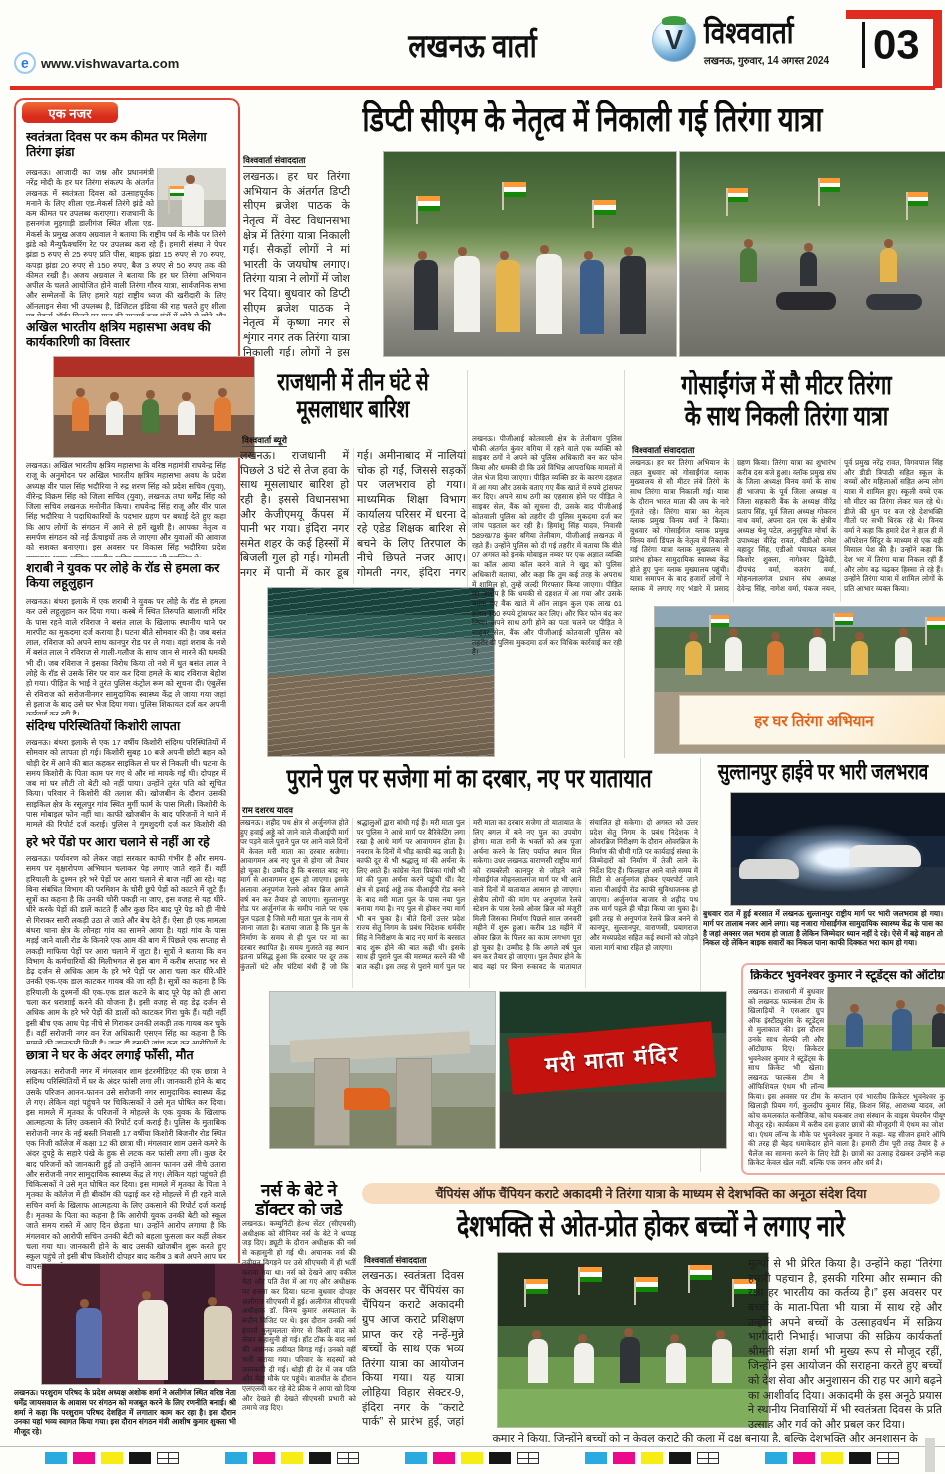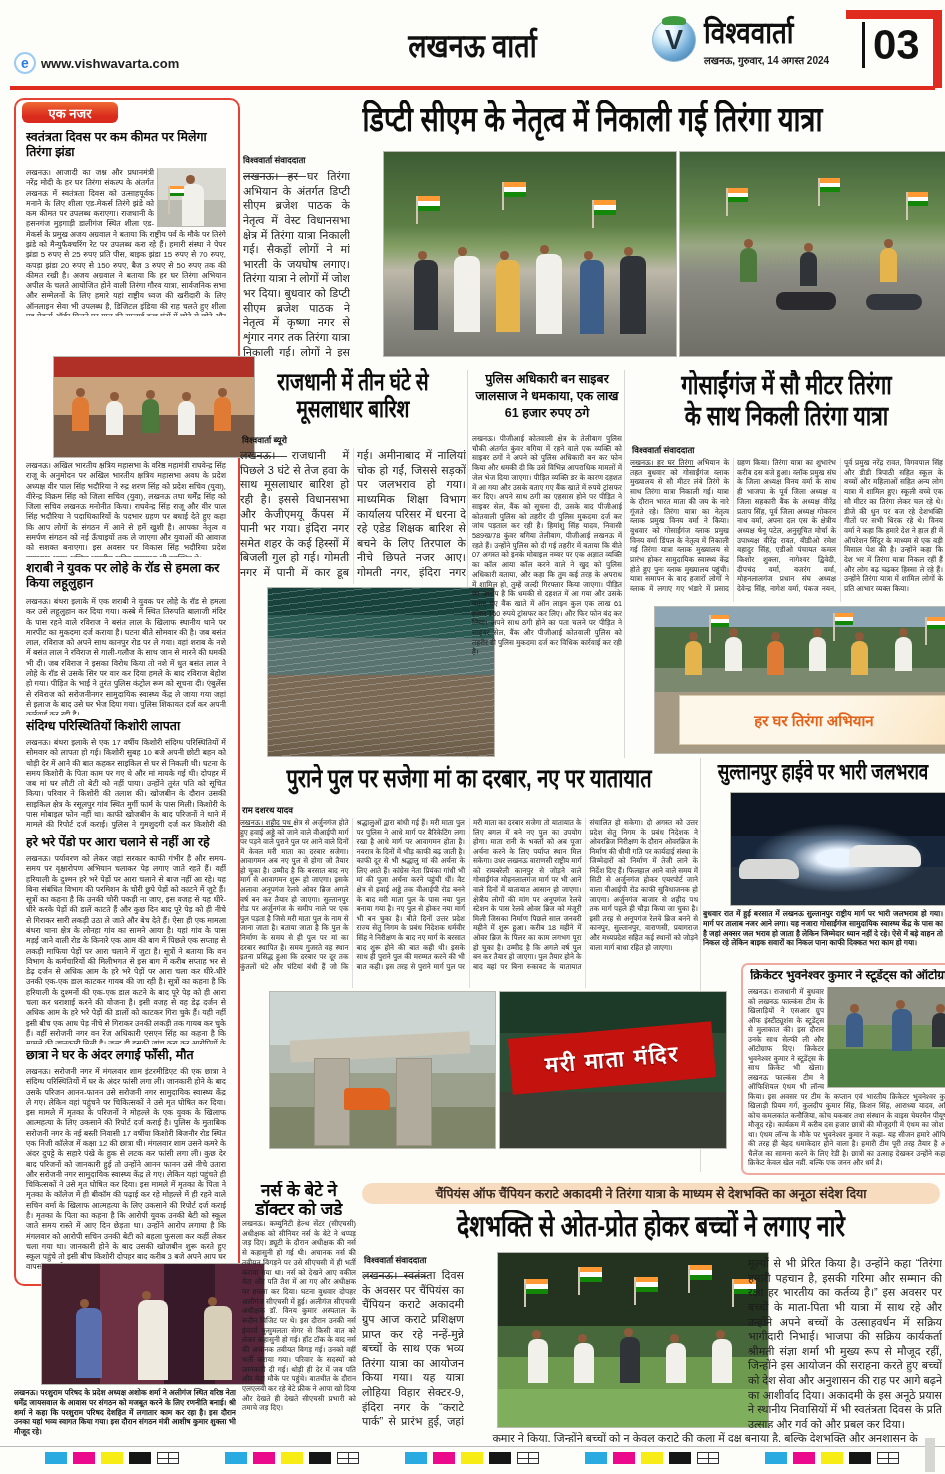--- a/index.html
+++ b/index.html
@@ -17,21 +17,21 @@
   .globe-v{position:absolute;inset:0;display:flex;align-items:center;justify-content:center;font-weight:800;font-size:27px;color:#22333f;}
   .mast-name{font-size:26px;font-weight:800;color:#101010;line-height:1;transform:scaleY(1.15);transform-origin:left top;}
   .mast-date{font-size:10px;font-weight:bold;color:#222;margin-top:9px;}
   .corner-top{position:absolute;left:846px;top:10px;width:96px;height:9px;background:#e02b20;}
   .corner-right{position:absolute;left:933px;top:10px;width:9px;height:78px;background:#e02b20;}
   .pagenum{position:absolute;left:862px;top:22px;font-size:42px;font-weight:800;color:#111;border-left:3px solid #111;padding-left:8px;line-height:1.1;}
   .header-rule{position:absolute;left:10px;top:86px;width:925px;height:4px;background:#e02b20;}
   
   .hl{font-weight:800;color:#0d0d0d;text-align:center;overflow:hidden;line-height:1.12;}
   .sy{transform:scaleY(1.28);transform-origin:center top;}
-  .byline{position:absolute;font-weight:bold;font-size:8.5px;color:#111;border-bottom:1px solid #444;padding-bottom:11px;}
+  .byline{position:absolute;font-weight:bold;font-size:8.5px;color:#111;border-bottom:1px solid #444;padding-bottom:1px;}
   .body-txt{position:absolute;font-size:11px;line-height:1.33;text-align:justify;color:#1c1c1c;overflow:hidden;}
   .cols2{column-count:2;column-gap:8px;column-rule:1px solid #ddd;}
   .cols3{column-count:3;column-gap:8px;column-rule:1px solid #ddd;}
   .cols4{column-count:4;column-gap:8px;column-rule:1px solid #ddd;}
   .vline{position:absolute;width:1px;background:#d8d8d6;}
   .photo{position:absolute;overflow:hidden;outline:1px solid #b9b9b2;margin-left:28px;}
   .flag{position:absolute;width:14px;height:10px;background:linear-gradient(180deg,#ff9933 0 34%,#fdfdfd 34% 66%,#138808 66% 100%);}
   .flag::before{content:"";position:absolute;left:-2px;top:0;width:2px;height:28px;background:#cfc7b4;}
   .person{position:absolute;width:17px;height:34px;border-radius:8px 8px 0 0;background:#f2f0ea;}
   .person::before{content:"";position:absolute;top:-9px;left:4px;width:9px;height:9px;border-radius:50%;background:#8d5a3b;}
@@ -111,20 +111,21 @@
 
   <div class="sb-title" style="left:26px;top:130px;width:200px;height:34px;">स्वतंत्रता दिवस पर कम कीमत पर मिलेगा तिरंगा झंडा</div>
   <div class="sb-body" style="left:26px;top:168px;width:200px;height:148px;">
     <span class="floatimg ph-seller">
       <span class="person" style="left:24px;top:16px;width:22px;height:44px;"></span>
       <span class="flag" style="left:12px;top:18px;"></span>
     </span>
     <span>लखनऊ। आजादी का जश्न और प्रधानमंत्री नरेंद्र मोदी के हर घर तिरंगा संकल्प के अंतर्गत लखनऊ में स्वतंत्रता दिवस को उत्साहपूर्वक मनाने के लिए शीला एड-मेकर्स तिरंगे झंडे को कम कीमत पर उपलब्ध कराएगा। राजधानी के हसनगंज मुड़गाड़ी डालीगंज स्थित शीला एड-मेकर्स के प्रमुख अजय अग्रवाल ने बताया कि राष्ट्रीय पर्व के मौके पर तिरंगे झंडे को मैन्युफैक्चरिंग रेट पर उपलब्ध करा रहे हैं। हमारी संस्था ने पेपर झंडा 5 रुपए से 25 रुपए प्रति पीस, बाइक झंडा 15 रुपए से 70 रुपए, कपड़ा झंडा 20 रुपए से 150 रुपए, बैज 3 रुपए से 50 रुपए तक की कीमत रखी है। अजय अग्रवाल ने बताया कि हर घर तिरंगा अभियान अपील के चलते आयोजित होने वाली तिरंगा गौरव यात्रा, सार्वजनिक सभा और सम्मेलनों के लिए हमारे यहां राष्ट्रीय ध्वज की खरीदारी के लिए ऑनलाइन सेवा भी उपलब्ध है, डिजिटल इंडिया की राह चलते हुए शीला एड मेकर्स ऑर्डर मिलने पर माल की सप्लाई कुछ घंटों में छोटे से छोटे और बड़े से बड़े शहरों में ऑर्डर के अनुरूप आपूर्ति, संबंधित व्यक्ति और संस्था को 12 से 18 घंटे में प्रदान करेगा।</span>
   </div>
 
+  <div class="sb-title" style="left:26px;top:320px;width:200px;height:34px;">अखिल भारतीय क्षत्रिय महासभा अवध की कार्यकारिणी का विस्तार</div>
   <div class="photo ph-group" style="left:26px;top:357px;width:200px;height:100px;">
     <span class="person p-o" style="left:18px;top:40px;"></span>
     <span class="person" style="left:52px;top:44px;"></span>
     <span class="person p-g" style="left:88px;top:42px;"></span>
     <span class="person" style="left:124px;top:44px;"></span>
     <span class="person p-o" style="left:160px;top:40px;"></span>
   </div>
   <div class="sb-body" style="left:26px;top:461px;width:200px;height:96px;">लखनऊ। अखिल भारतीय क्षत्रिय महासभा के वरिष्ठ महामंत्री राघवेन्द्र सिंह राजू के अनुमोदन पर अखिल भारतीय क्षत्रिय महासभा अवध के प्रदेश अध्यक्ष वीर पाल सिंह भदौरिया ने रुद्र शरण सिंह को प्रदेश सचिव (युवा), वीरेन्द्र विक्रम सिंह को जिला सचिव (युवा), लखनऊ तथा धर्मेंद्र सिंह को जिला सचिव लखनऊ मनोनीत किया। राघवेन्द्र सिंह राजू और वीर पाल सिंह भदौरिया ने पदाधिकारियों के पदभार ग्रहण पर बधाई देते हुए कहा कि आप लोगों के संगठन में आने से हमें खुशी है। आपका नेतृत्व व समर्पण संगठन को नई ऊँचाइयों तक ले जाएगा और युवाओं की आवाज को सशक्त बनाएगा। इस अवसर पर विकास सिंह भदौरिया प्रदेश उपाध्यक्ष अवध अखिल भारतीय क्षत्रिय महासभा भी उपस्थित थे।</div>
 
   <div class="sb-title" style="left:26px;top:561px;width:200px;height:32px;">शराबी ने युवक पर लोहे के रॉड से हमला कर किया लहूलुहान</div>
@@ -175,21 +176,20 @@
   <div class="vline" style="left:624px;top:370px;height:388px;"></div>
 
   <div class="hl sy" style="position:absolute;left:240px;top:368px;width:226px;height:58px;font-size:19px;">
     <span>राजधानी में तीन घंटे से</span><br>
     <span>मूसलाधार बारिश</span>
   </div>
   <div class="byline" style="left:242px;top:434px;">विश्ववार्ता ब्यूरो</div>
   <div class="body-txt cols2" style="left:240px;top:448px;width:226px;height:136px;">लखनऊ। राजधानी में पिछले 3 घंटे से तेज हवा के साथ मूसलाधार बारिश हो रही है। इससे विधानसभा और केजीएमयू कैंपस में पानी भर गया। इंदिरा नगर समेत शहर के कई हिस्सों में बिजली गुल हो गई। गोमती नगर में पानी में कार डूब गई। अमीनाबाद में नालियां चोक हो गईं, जिससे सड़कों पर जलभराव हो गया। माध्यमिक शिक्षा विभाग कार्यालय परिसर में धरना दे रहे एडेड शिक्षक बारिश से बचने के लिए तिरपाल के नीचे छिपते नजर आए। गोमती नगर, इंदिरा नगर और पीजीआई इलाके में तेज हवा के साथ बारिश से सड़कें सूनी हो गईं। व्यापारियों ने अपनी दुकानें जल्दी बंद कर दीं। मौसम विभाग के अनुसार अगले 3 घंटों में अमेठी, अयोध्या, बाराबंकी, हरदोई, कन्नौज, कानपुर नगर, लखनऊ, रायबरेली, सीतापुर, उन्नाव में कुछ स्थानों पर भारी बारिश होने की संभावना है। गोमती नगर में मूसलाधार बारिश के बाद भागीदारी भवन के पास जलभराव हो गया। इसके चलते वाहन चालकों को परेशानी का सामना करना पड़ा।</div>
   <div class="photo ph-rain" style="left:240px;top:588px;width:226px;height:168px;"></div>
 
-  <div class="hl" style="position:absolute;left:472px;top:371px;width:150px;height:58px;font-size:12.5px;line-height:1.35;">पुलिस अधिकारी बन साइबर जालसाज ने धमकाया, एक लाख 61 हजार रुपए ठगे</div>
   <div class="body-txt" style="left:472px;top:434px;width:150px;height:322px;font-size:7.3px;">लखनऊ। पीजीआई कोतवाली क्षेत्र के तेलीबाग पुलिस चौकी अंतर्गत कुंवर बगिया में रहने वाले एक व्यक्ति को साइबर ठगों ने अपने को पुलिस अधिकारी बन कर फोन किया और धमकी दी कि उसे विभिन्न आपराधिक मामलों में जेल भेज दिया जाएगा। पीड़ित व्यक्ति डर के कारण दहशत में आ गया और उसके बताए गए बैंक खाते में रुपये ट्रांसफर कर दिए। अपने साथ ठगी का एहसास होने पर पीड़ित ने साइबर सेल, बैंक को सूचना दी, उसके बाद पीजीआई कोतवाली पुलिस को तहरीर दी पुलिस मुकदमा दर्ज कर जांच पड़ताल कर रही है। हिमांशु सिंह यादव, निवासी 589ख/78 कुंवर बगिया तेलीबाग, पीजीआई लखनऊ में रहते हैं। उन्होंने पुलिस को दी गई तहरीर में बताया कि बीते 07 अगस्त को इनके मोबाइल नम्बर पर एक अज्ञात व्यक्ति का कॉल आया कॉल करने वाले ने खुद को पुलिस अधिकारी बताया, और कहा कि तुम कई तरह के अपराध में शामिल हो, तुम्हें जल्दी गिरफ्तार किया जाएगा। पीड़ित का आरोप है कि धमकी से दहशत में आ गया और उसके बताए गए बैंक खाते में ऑन लाइन कुल एक लाख 61 हजार 150 रुपये ट्रांसफर कर लिए। और फिर फोन बंद कर लिया। अपने साथ ठगी होने का पता चलने पर पीड़ित ने साइबर सेल, बैंक और पीजीआई कोतवाली पुलिस को तहरीर दी पुलिस मुकदमा दर्ज कर विधिक कार्रवाई कर रही है।</div>
 
   <div class="hl sy" style="position:absolute;left:630px;top:370px;width:313px;height:66px;font-size:21px;">
     <span>गोसाईंगंज में सौ मीटर तिरंगा</span><br>
     <span>के साथ निकली तिरंगा यात्रा</span>
   </div>
   <div class="byline" style="left:632px;top:444px;">विश्ववार्ता संवाददाता</div>
   <div class="body-txt cols3" style="left:630px;top:458px;width:313px;height:144px;font-size:7.3px;">लखनऊ। हर घर तिरंगा अभियान के तहत बुधवार को गोसाईंगंज ब्लाक मुख्यालय से सौ मीटर लंबे तिरंगे के साथ तिरंगा यात्रा निकाली गई। यात्रा के दौरान भारत माता की जय के नारे गूंजते रहे। तिरंगा यात्रा का नेतृत्व ब्लाक प्रमुख विनय वर्मा ने किया। बुधवार को गोसाईंगंज ब्लाक प्रमुख विनय वर्मा डिंपल के नेतृत्व में निकाली गई तिरंगा यात्रा ब्लाक मुख्यालय से प्रारंभ होकर सामुदायिक स्वास्थ्य केंद्र होते हुए पुनः ब्लाक मुख्यालय पहुंची। यात्रा समापन के बाद हजारों लोगों ने ब्लाक में लगाए गए भंडारे में प्रसाद ग्रहण किया। तिरंगा यात्रा का शुभारंभ करीब दस बजे हुआ। ब्लॉक प्रमुख संघ के जिला अध्यक्ष विनय वर्मा के साथ ही भाजपा के पूर्व जिला अध्यक्ष व जिला सहकारी बैंक के अध्यक्ष वीरेंद्र प्रताप सिंह, पूर्व जिला अध्यक्ष गोकरन नाथ वर्मा, अपना दल एस के क्षेत्रीय अध्यक्ष षेनू पटेल, अनुसूचित मोर्चा के उपाध्यक्ष वीरेंद्र रावत, बीडीओ रमेश बहादुर सिंह, एडीओ पंचायत कमल किशोर शुक्ला, नागेश्वर द्विवेदी, दीपचंद वर्मा, बजरंग वर्मा, मोहनलालगंज प्रधान संघ अध्यक्ष देवेन्द्र सिंह, नागेश वर्मा, पंकज नयन, पूर्व प्रमुख नरेंद्र रावत, विगवपाल सिंह और डीडी त्रिपाठी सहित स्कूल के बच्चों और महिलाओं सहित अन्य लोग यात्रा में शामिल हुए। स्कूली बच्चे एक सौ मीटर का तिरंगा लेकर चल रहे थे। डीजे की धुन पर बज रहे देशभक्ति गीतों पर सभी थिरक रहे थे। विनय वर्मा ने कहा कि हमारे देश ने हाल ही में ऑपरेशन सिंदूर के माध्यम से एक बड़ी मिसाल पेश की है। उन्होंने कहा कि देश भर में तिरंगा यात्रा निकल रहीं हैं और लोग बढ़ चढ़कर हिस्सा ले रहे हैं। उन्होंने तिरंगा यात्रा में शामिल लोगों के प्रति आभार व्यक्त किया।</div>
   <div class="photo ph-gosa" style="left:627px;top:607px;width:316px;height:146px;">
     <span class="person p-y" style="left:30px;top:34px;"></span>

